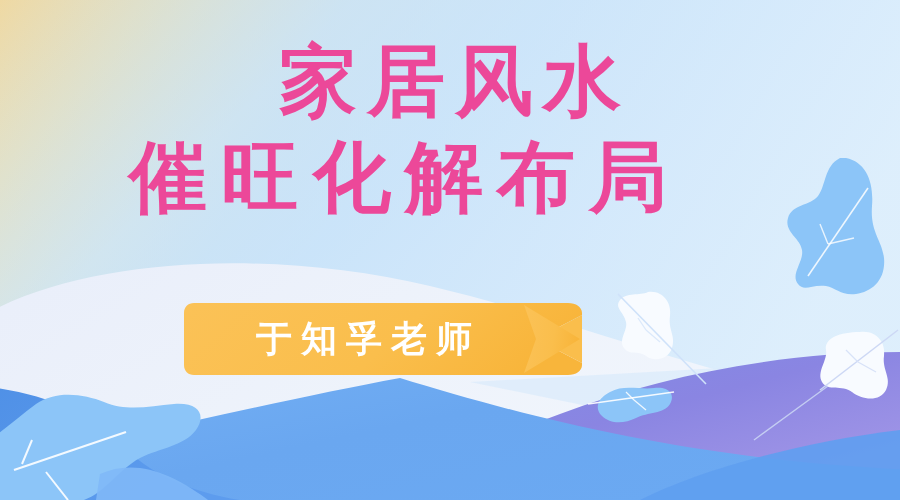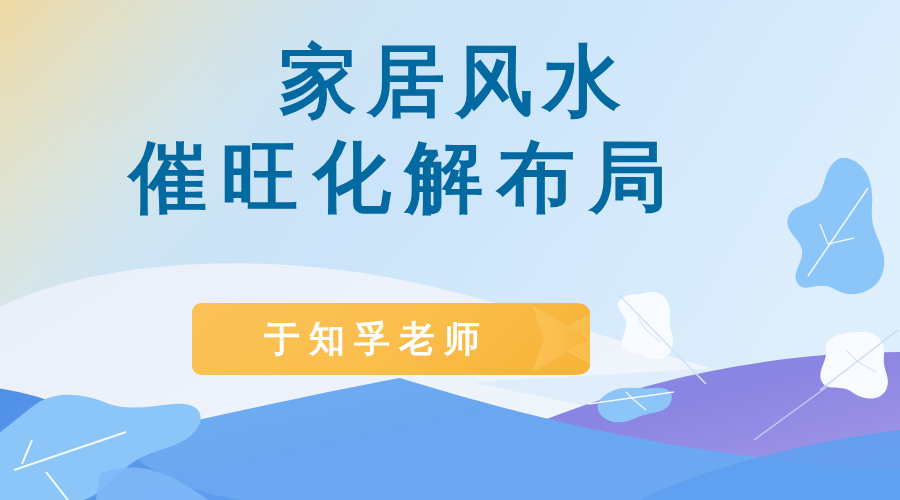--- a/index.html
+++ b/index.html
@@ -24,41 +24,41 @@
   }
   .title-block {
     position: absolute;
     left: 0;
     top: 42px;
     width: 900px;
     text-align: center;
     z-index: 5;
   }
   .title-line {
-    color: #0369a1;
+    color: #ec4899;
     font-weight: 700;
     line-height: 1.0;
     white-space: nowrap;
     font-family: "DejaVu Sans", "Liberation Sans", sans-serif;
   }
   .title-line-1 {
     font-size: 78px;
     letter-spacing: 10px;
     text-indent: 10px;
     margin-bottom: 18px;
   }
   .title-line-2 {
     font-size: 78px;
     letter-spacing: 14px;
     text-indent: 14px;
     margin-left: -104px;
   }
   .banner {
     position: absolute;
-    left: 192px;
+    left: 184px;
     top: 303px;
     width: 400px;
     height: 72px;
     z-index: 6;
   }
   .banner-svg {
     position: absolute;
     left: 0;
     top: 0;
     width: 400px;

